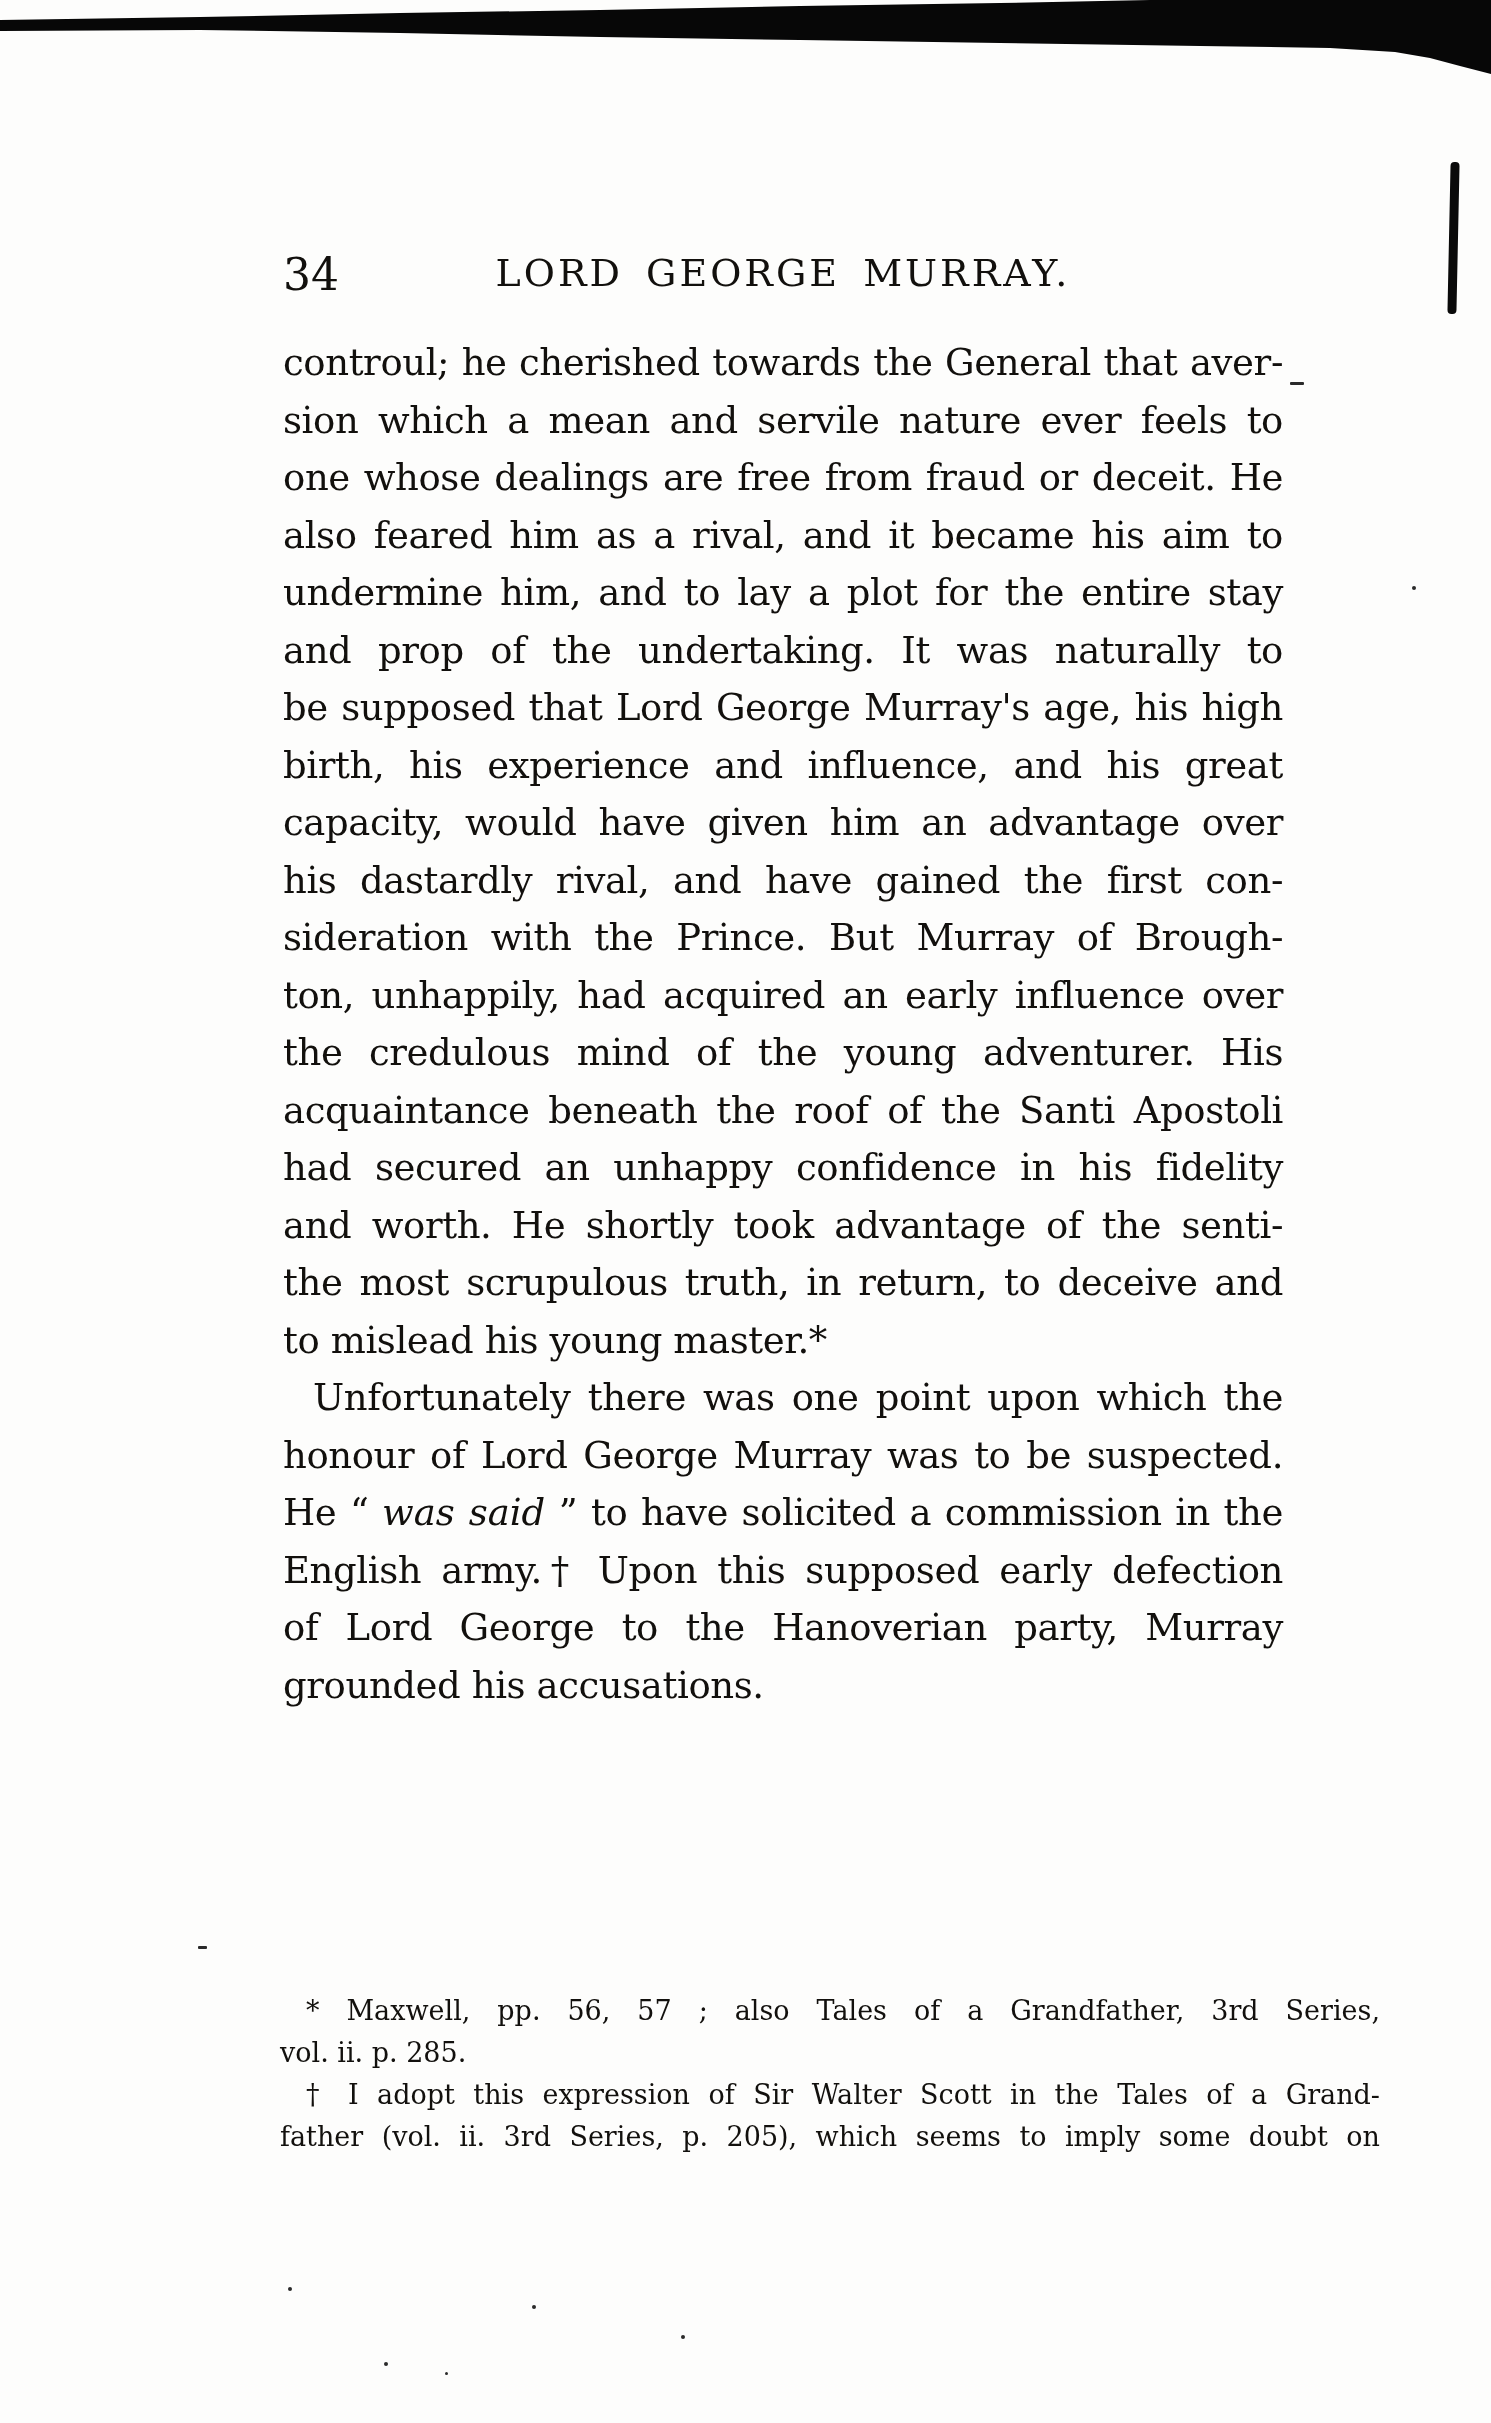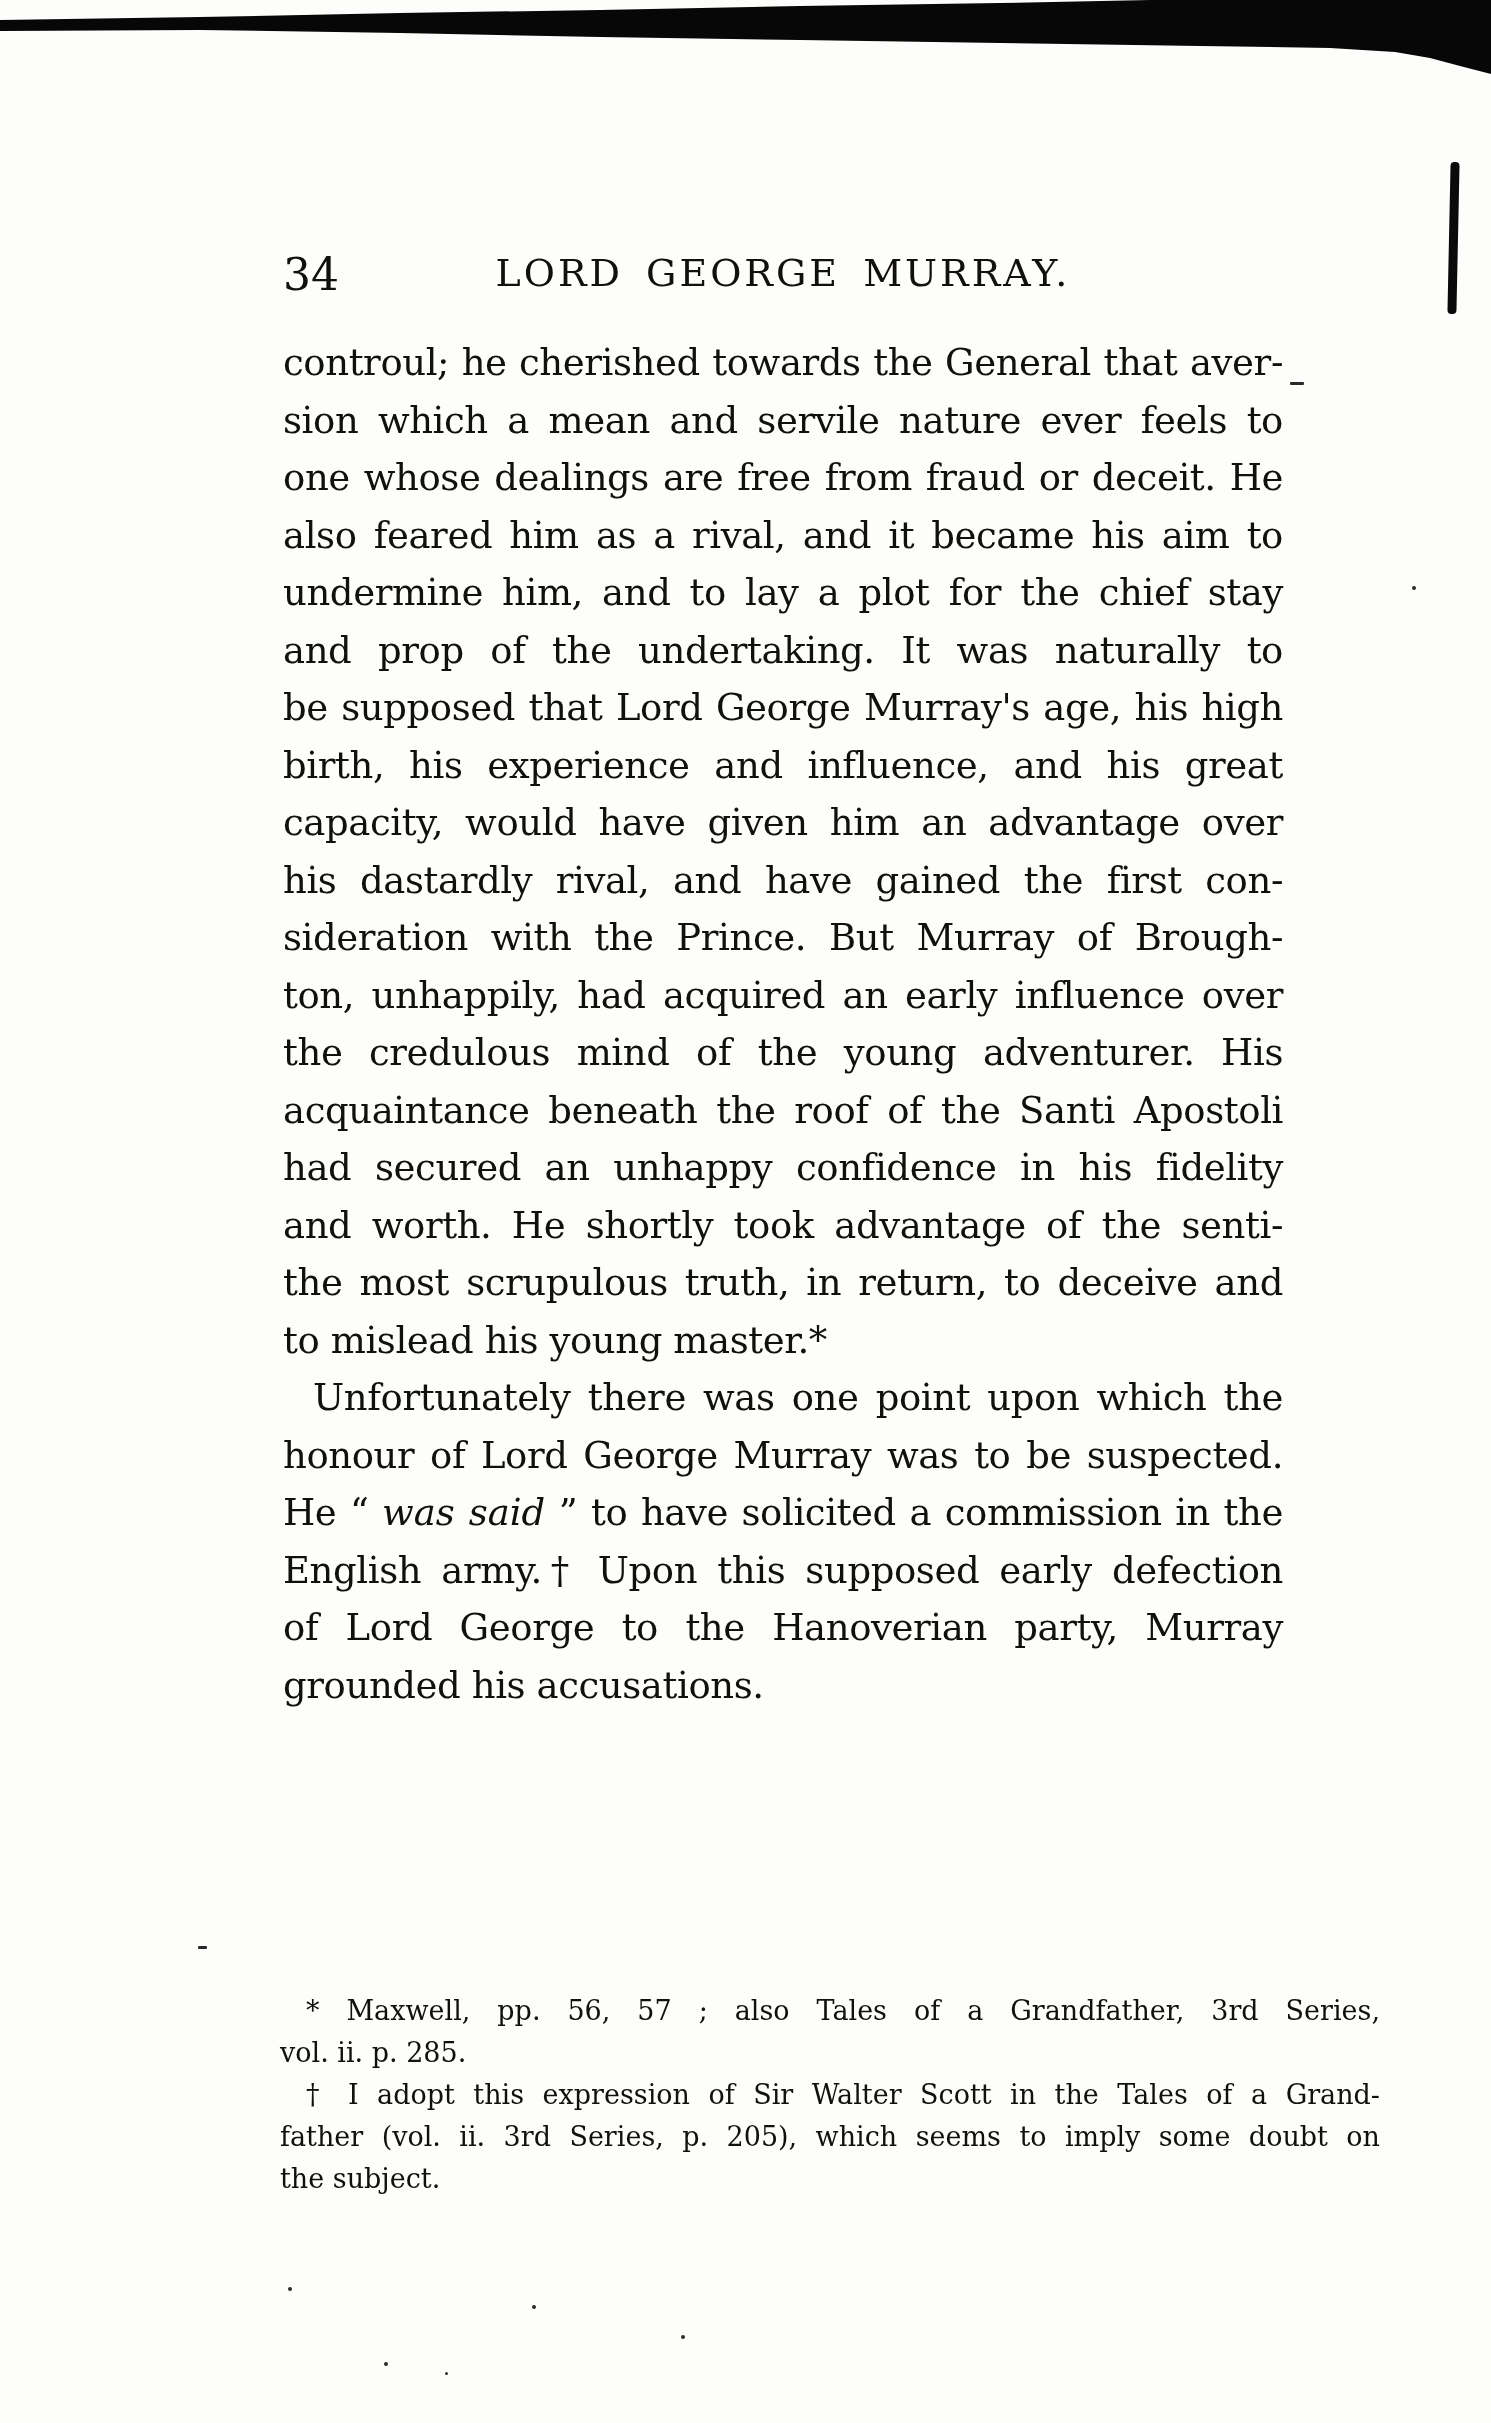--- a/index.html
+++ b/index.html
@@ -82,21 +82,21 @@
     <span class="page-number">34</span>
     <span class="running-title">LORD GEORGE MURRAY.</span>
   </header>
 
   <main class="body-text" id="body-text">
       <div>
         <div class="tline">controul; he cherished towards the General that aver-</div>
         <div class="tline">sion which a mean and servile nature ever feels to</div>
         <div class="tline">one whose dealings are free from fraud or deceit. He</div>
         <div class="tline">also feared him as a rival, and it became his aim to</div>
-        <div class="tline">undermine him, and to lay a plot for the chief stay</div>
+        <div class="tline">undermine him, and to lay a plot for the entire stay</div>
         <div class="tline">and prop of the undertaking. It was naturally to</div>
         <div class="tline">be supposed that Lord George Murray's age, his high</div>
         <div class="tline">birth, his experience and influence, and his great</div>
         <div class="tline">capacity, would have given him an advantage over</div>
         <div class="tline">his dastardly rival, and have gained the first con-</div>
         <div class="tline">sideration with the Prince. But Murray of Brough-</div>
         <div class="tline">ton, unhappily, had acquired an early influence over</div>
         <div class="tline">the credulous mind of the young adventurer. His</div>
         <div class="tline">acquaintance beneath the roof of the Santi Apostoli</div>
         <div class="tline">had secured an unhappy confidence in his fidelity</div>
@@ -115,21 +115,20 @@
     </main>
 
   <section class="footnotes" id="footnotes">
       <div>
         <div class="tline indent">* Maxwell, pp. 56, 57 ; also Tales of a Grandfather, 3rd Series,</div>
         <div class="tline flush">vol. ii. p. 285.</div>
       </div>
       <div>
         <div class="tline indent">† I adopt this expression of Sir Walter Scott in the Tales of a Grand-</div>
         <div class="tline">father (vol. ii. 3rd Series, p. 205), which seems to imply some doubt on</div>
-        <div class="tline flush">the subject.</div>
       </div>
     </section>
 
   <div class="speck" style="left:1290px; top:382px; width:14px; height:3px; border-radius:1px;"></div>
   <div class="speck" style="left:198px;  top:1946px; width:9px;  height:3px; border-radius:1px;"></div>
   <div class="speck" style="left:1412px; top:586px;  width:4px;  height:4px;"></div>
   <div class="speck" style="left:288px;  top:2287px; width:4px;  height:4px;"></div>
   <div class="speck" style="left:532px;  top:2305px; width:4px;  height:4px;"></div>
   <div class="speck" style="left:681px;  top:2335px; width:4px;  height:4px;"></div>
   <div class="speck" style="left:384px;  top:2362px; width:4px;  height:4px;"></div>

